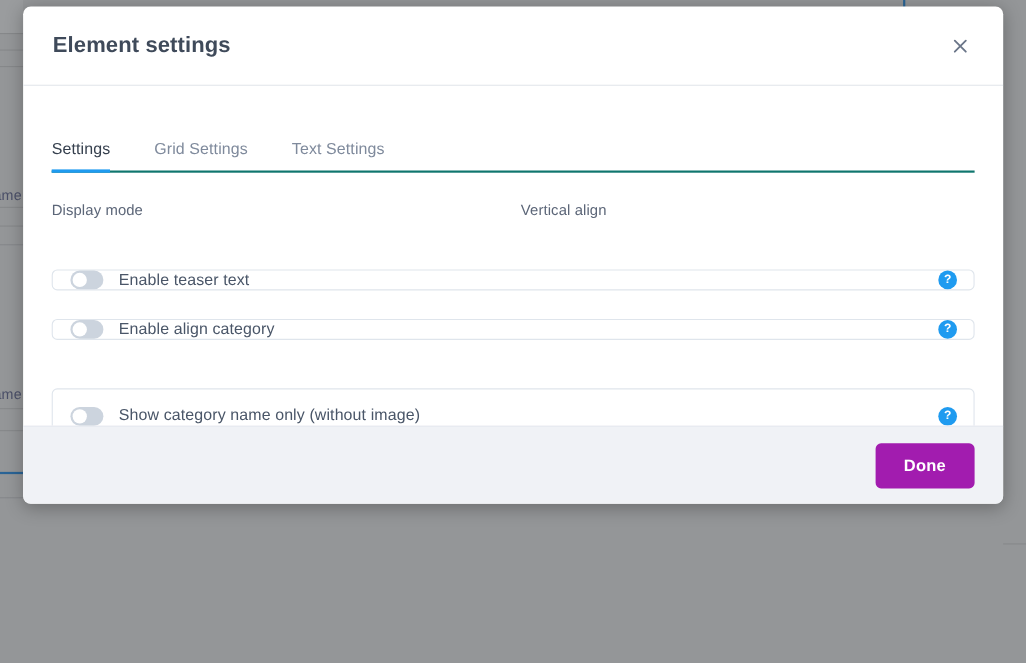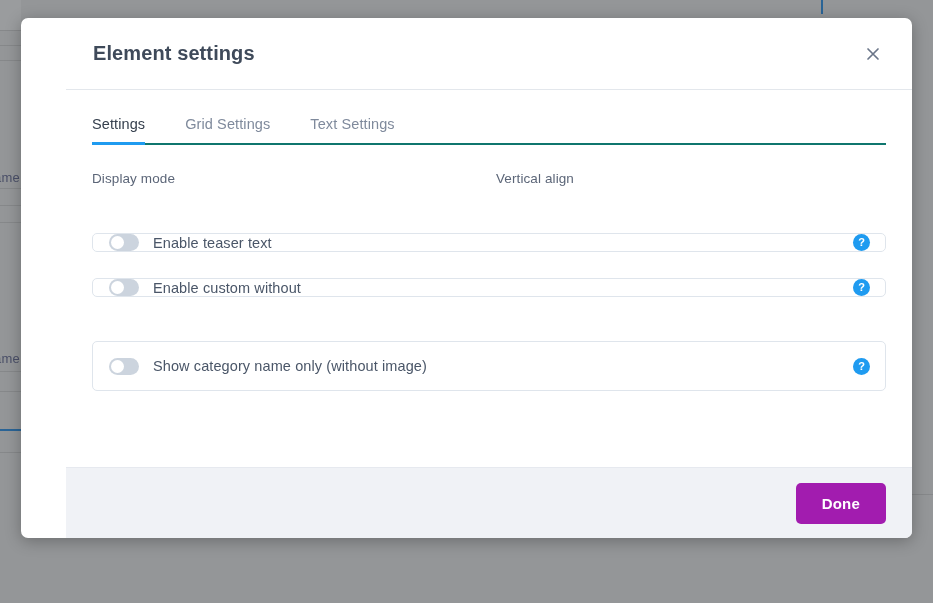--- a/index.html
+++ b/index.html
@@ -47,30 +47,29 @@
     font-size: 13px;
     color: #4a4f68;
     white-space: nowrap;
     letter-spacing: .2px;
   }
 
   
   #modal {
     position: absolute;
     left: 21px;
-    top: 18px;
+    top: 6px;
     width: 891px;
-    height: 520px;
+    height: 452px;
     background: #ffffff;
     border-radius: 7px;
     box-shadow: 0 3px 16px rgba(0,0,0,.28);
     display: flex;
     flex-direction: column;
     overflow: hidden;
-    padding-left: 45px;
   }
 
   
   .modal-header {
     height: 72px;
     flex: 0 0 72px;
     border-bottom: 1px solid #e3e7ec;
     display: flex;
     align-items: center;
     padding: 0 27px;
@@ -119,21 +118,21 @@
     color: #7f8a9c;
     padding: 4px 0 11px 0;
     margin-right: 40px;
     cursor: pointer;
     background: none;
     border: none;
     font-family: inherit;
     position: relative;
     letter-spacing: .1px;
   }
-  .tab:last-child { margin-right: 0; }
+  .tab:last-child { margin-right: 0; margin-top: 24px; }
   .tab.active { color: #36404e; }
   .tab.active::after {
     content: "";
     position: absolute;
     left: 0; right: 0;
     bottom: -2px;
     height: 3px;
     background: #1f9bf0;
   }
 
@@ -334,21 +333,21 @@
           <span class="knob"></span>
         </button>
         <span class="toggle-label">Enable teaser text</span>
         <button class="help-icon">?</button>
       </div>
 
       <div class="toggle-card">
         <button class="switch">
           <span class="knob"></span>
         </button>
-        <span class="toggle-label">Enable custom without</span>
+        <span class="toggle-label">Enable align category</span>
         <button class="help-icon">?</button>
       </div>
 
     </div>
 
     <div class="toggle-row single" style="margin-top:44px;">
       <div class="toggle-card">
         <button class="switch">
           <span class="knob"></span>
         </button>

